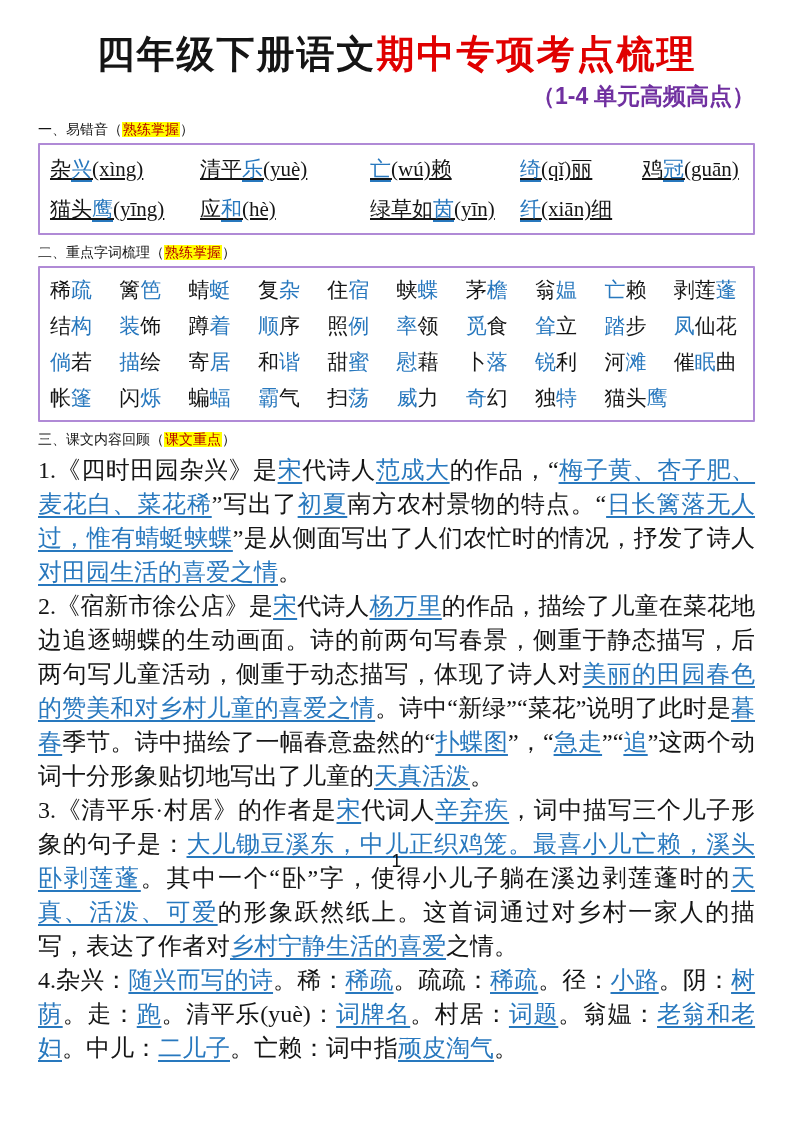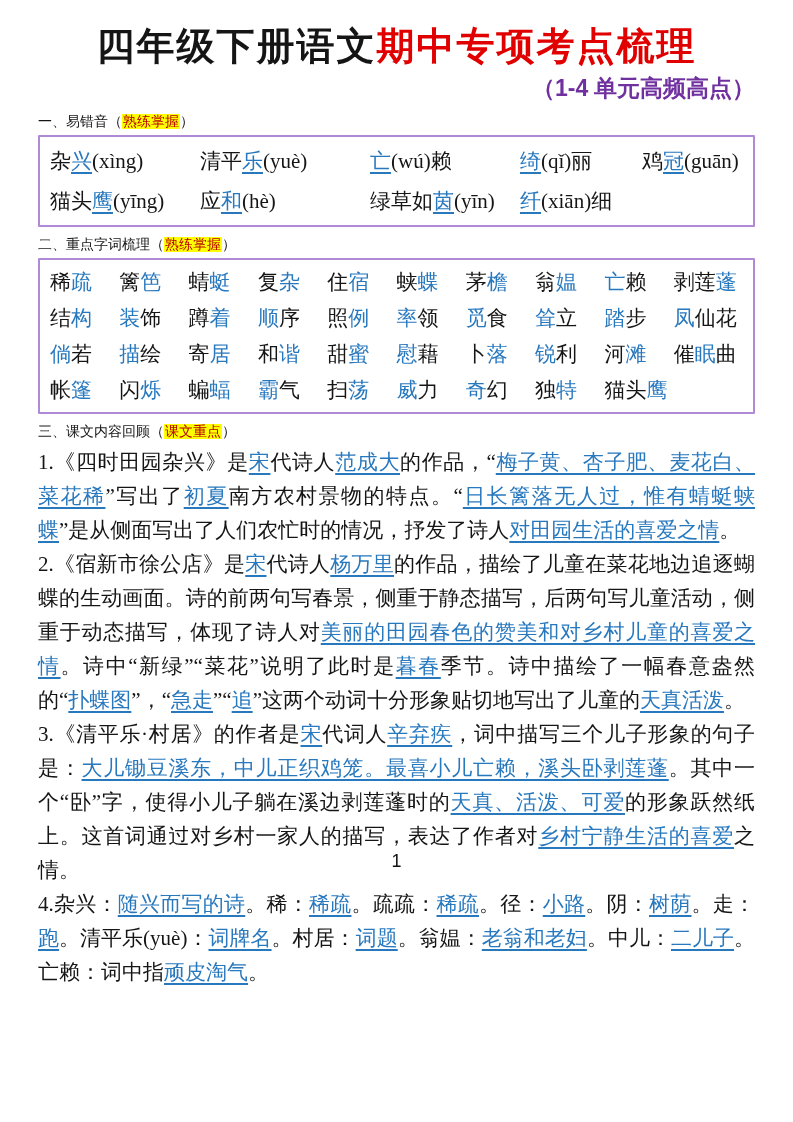--- a/index.html
+++ b/index.html
@@ -4,36 +4,36 @@
 <style>
   html,body { margin:0; padding:0; background:#ffffff; }
   body {
     width:793px; height:1122px; overflow:hidden;
     font-family:"Liberation Serif", serif;
     color:#151515;
     --title_red:#e00000; --key_blue:#2878be; --hl_yellow:#ffff00;
     --hl_text_red:#b50000; --banner_peach:#f6c9a7; --border_purple:#b08ad6;
     --subtitle_purple:#7030a0;
   }
-  .page { position:relative; width:793px; height:884px; box-sizing:border-box; padding:24px 38px 0; }
+  .page { position:relative; width:793px; height:884px; box-sizing:border-box; padding:32px 38px 0; }
   .title { text-align:center; font-size:38px; font-weight:700; letter-spacing:2px; line-height:1.2; }
   .title .red { color:var(--title_red); }
   .subtitle { text-align:right; font-size:23px; font-weight:700; color:var(--subtitle_purple); margin-top:3px; }
   .subtitle .num { font-family:"Liberation Sans", sans-serif; }
   .unit-wrap { text-align:center; margin-top:8px; }
   .unit { display:inline-block; font-size:27px; background:var(--banner_peach); padding:2px 12px; }
   .sec-heading { font-size:14px; margin-top:9px; line-height:1.3; }
   mark.hl { background:var(--hl_yellow); color:var(--hl_text_red); padding:0 1px; }
   .box { border:2px solid var(--border_purple); border-radius:1px; margin-top:4px; padding:4px 10px; font-size:21px; }
-  .pinyin-grid { display:grid; grid-template-columns:150px 170px 150px 122px auto; line-height:40px; }
+  .pinyin-grid { display:grid; grid-template-columns:150px 170px 150px 122px auto; line-height:40px;text-decoration:underline; }
   .word-grid { display:grid; grid-template-columns:repeat(10,1fr); line-height:36px; }
   .key { color:var(--key_blue); }
   .u { text-decoration:underline; text-underline-offset:4px; text-decoration-thickness:1.5px; }
   #paragraphs { margin-top:4px; }
-  .para { margin:0; font-size:21px; line-height:34px; text-align:justify; }
+  .para { margin:0; font-size:24px; line-height:34px; text-align:justify; }
   .page-num { position:absolute; left:0; right:0; bottom:12px; text-align:center;
     font-family:"Liberation Sans", sans-serif; font-size:18px; color:#111; }
 </style>
 </head>
 <body style="--title_red: #e00000; --key_blue: #2878be; --hl_yellow: #ffff00; --hl_text_red: #b50000; --banner_peach: #f6c9a7; --border_purple: #b08ad6; --subtitle_purple: #7030a0;">
 
 <div class="page">
 
   <div class="title"><span>四年级下册语文</span><span class="red">期中专项考点梳理</span></div>
 

